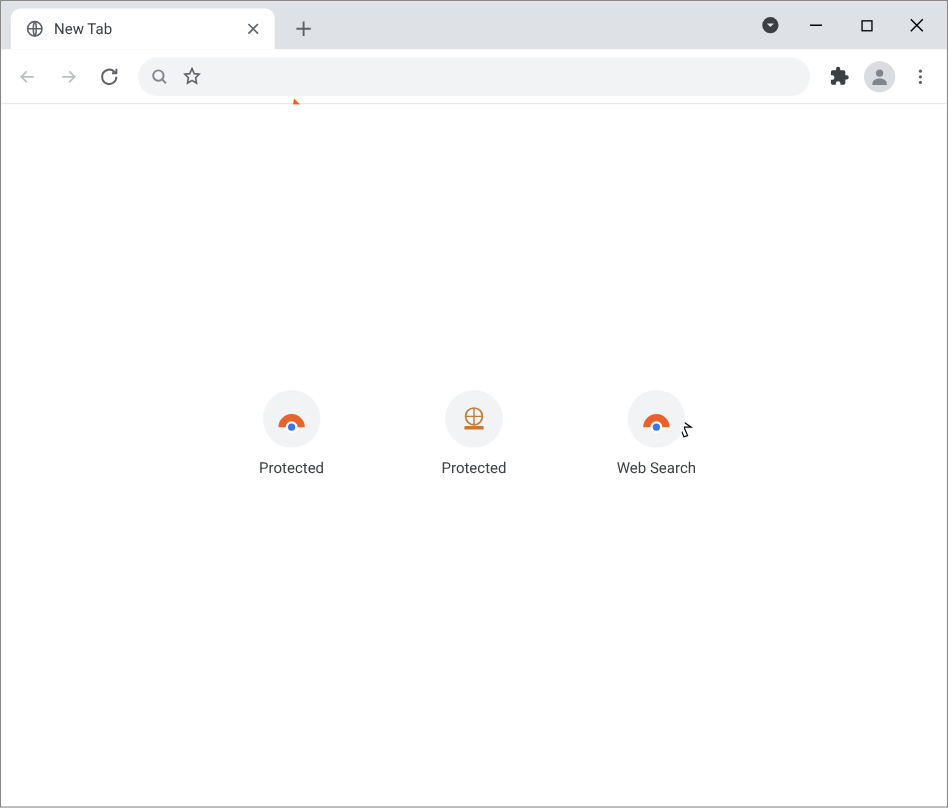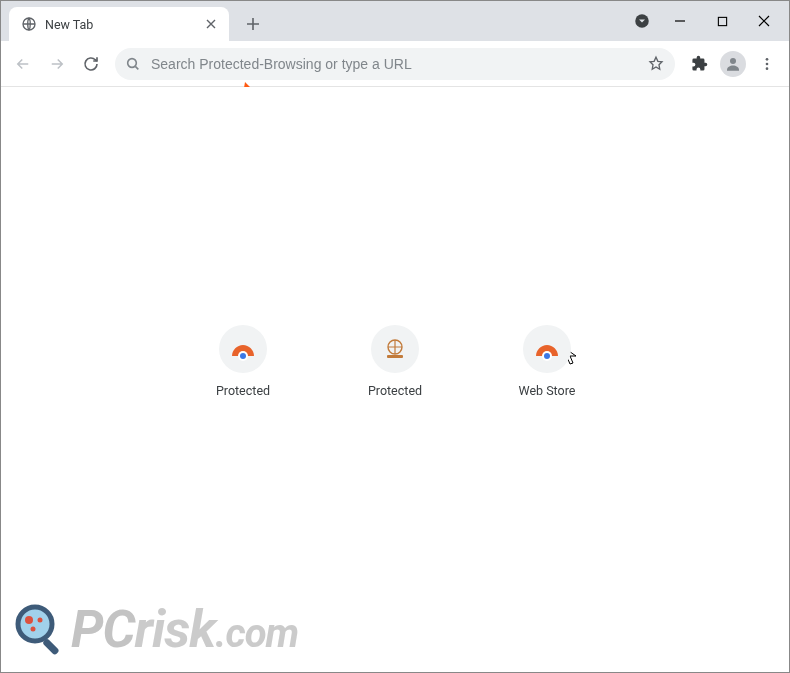--- a/index.html
+++ b/index.html
@@ -284,21 +284,20 @@
       </svg>
   </div>
 
   <div class="omnibox">
     <span>
       <svg width="16" height="16" viewBox="0 0 24 24" fill="none" stroke="#80868b" stroke-width="2.4">
           <circle cx="10.5" cy="10.5" r="6.5"></circle>
           <path d="M20 20l-4.5-4.5"></path>
         </svg>
     </span>
-    <input class="omnibox-input" placeholder="Search Protected-Browsing or type a URL" style="">
     <span class="star">
       <svg width="18" height="18" viewBox="0 0 24 24" fill="none" stroke="#5f6368" stroke-width="1.8">
           <path d="M12 3l2.5 5.5L20 9l-4 4 1 6-5-3-5 3 1-6-4-4 5.5-.5z"></path>
         </svg>
     </span>
   </div>
 
   <div class="right-icons">
     <div class="tbtn icon">
       <svg width="17" height="17" viewBox="0 0 24 24" fill="#3c4043">
@@ -362,34 +361,19 @@
     </div>
 
     <div class="shortcut">
       <div class="tile">
         <svg width="26" height="26" viewBox="0 0 26 26">
           <path d="M2 20c0-6 5-11 11-11s11 5 11 11H2z" fill="#e8632b"></path>
           <circle cx="13" cy="20" r="5" fill="#fff"></circle>
           <circle cx="13" cy="20" r="3" fill="#3b78e7"></circle>
         </svg>
       </div>
-      <span>Web Store</span>
-    </div>
-
-  </div>
-
-  <div class="watermark">
-    <div class="mag">
-      <svg width="56" height="56" viewBox="0 0 56 56">
-        <circle cx="22" cy="22" r="17" fill="#6bb7e0" opacity="0.7"></circle>
-        <circle cx="22" cy="22" r="17" fill="none" stroke="#2a4a6b" stroke-width="5"></circle>
-        <circle cx="16" cy="18" r="4" fill="#d93f2b"></circle>
-        <circle cx="27" cy="18" r="2.5" fill="#d93f2b"></circle>
-        <circle cx="20" cy="27" r="2.5" fill="#d93f2b"></circle>
-        <rect x="34" y="36" width="18" height="7" rx="3" transform="rotate(45 34 36)" fill="#2a4a6b"></rect>
-      </svg>
-    </div>
-    <div class="watermark-text">
-      <span class="pc">PC</span><span class="risk">risk</span><span class="com">.com</span>
-    </div>
-  </div>
+      <span>Web Search</span>
+    </div>
+
+  </div>
+
 
 </div>
 
 </body></html>

